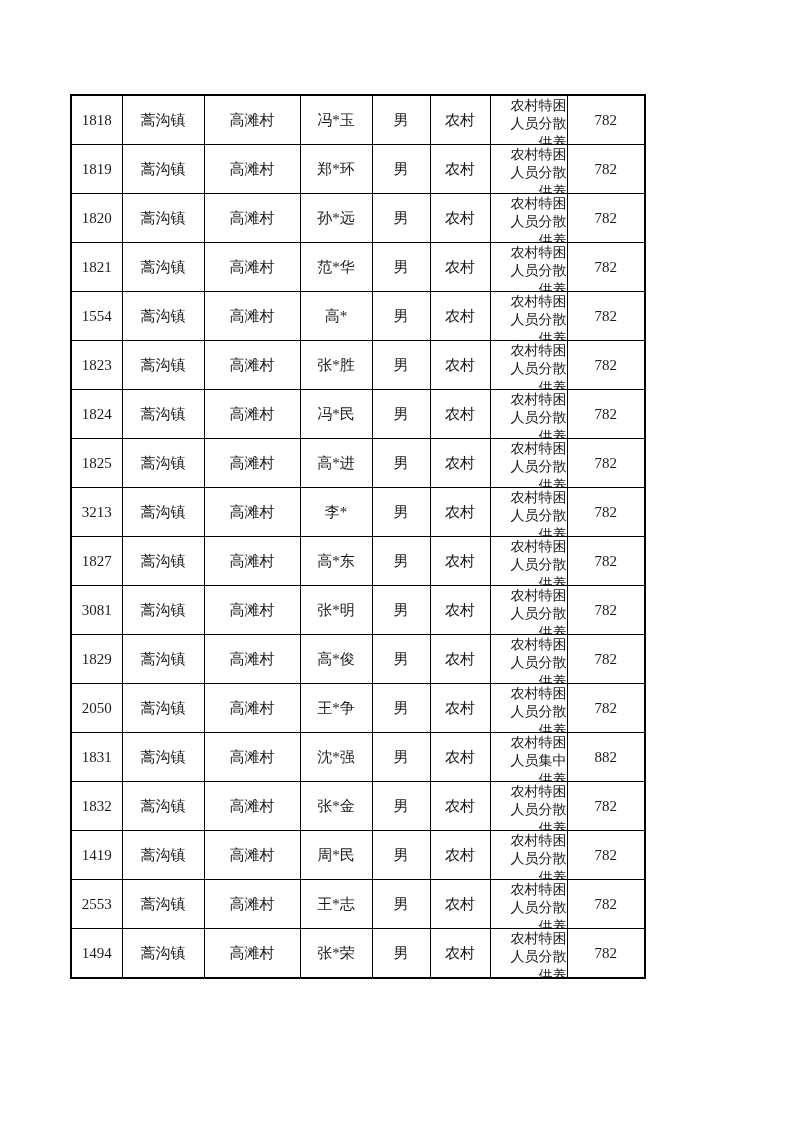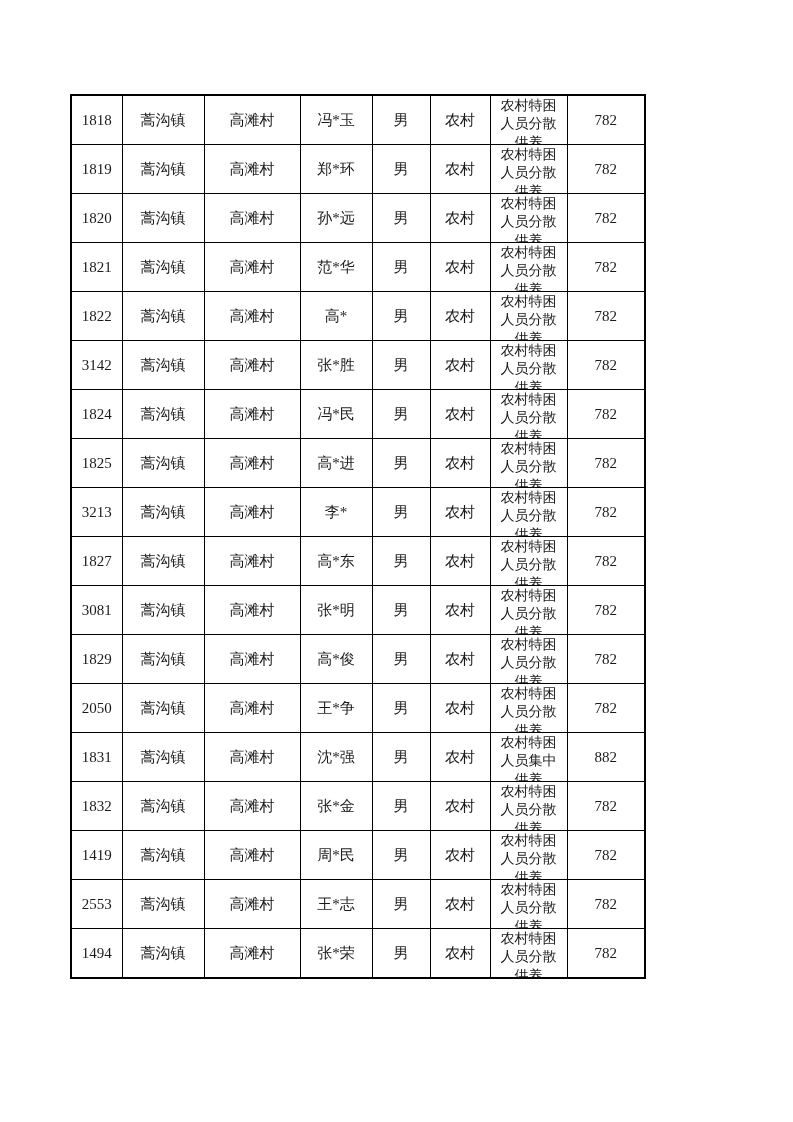--- a/index.html
+++ b/index.html
@@ -49,21 +49,21 @@
   td.c-category {
     vertical-align: top;
   }
   
   .cat-clip {
     height: 47px;
     overflow: hidden;
     font-size: 14px;
     line-height: 18.5px;
     white-space: pre-line;
-    text-align: center;
+    text-align: right;
   }
   td.c-id, td.c-amount {
     font-size: 15px;
   }
 </style>
 </head>
 <body>
 
 <div class="page">
   <table class="grid">
@@ -132,36 +132,36 @@
     <td class="c-area">农村</td>
     <td class="c-category">
       <div class="cat-clip">农村特困
 人员分散
 供养</div>
     </td>
     <td class="c-amount">782</td>
   </tr>
 
   <tr>
-    <td class="c-id">1822</td>
+    <td class="c-id">1554</td>
     <td class="c-town">蒿沟镇</td>
     <td class="c-village">高滩村</td>
     <td class="c-name">高*</td>
     <td class="c-gender">男</td>
     <td class="c-area">农村</td>
     <td class="c-category">
       <div class="cat-clip">农村特困
 人员分散
 供养</div>
     </td>
     <td class="c-amount">782</td>
   </tr>
 
   <tr>
-    <td class="c-id">3142</td>
+    <td class="c-id">1823</td>
     <td class="c-town">蒿沟镇</td>
     <td class="c-village">高滩村</td>
     <td class="c-name">张*胜</td>
     <td class="c-gender">男</td>
     <td class="c-area">农村</td>
     <td class="c-category">
       <div class="cat-clip">农村特困
 人员分散
 供养</div>
     </td>

